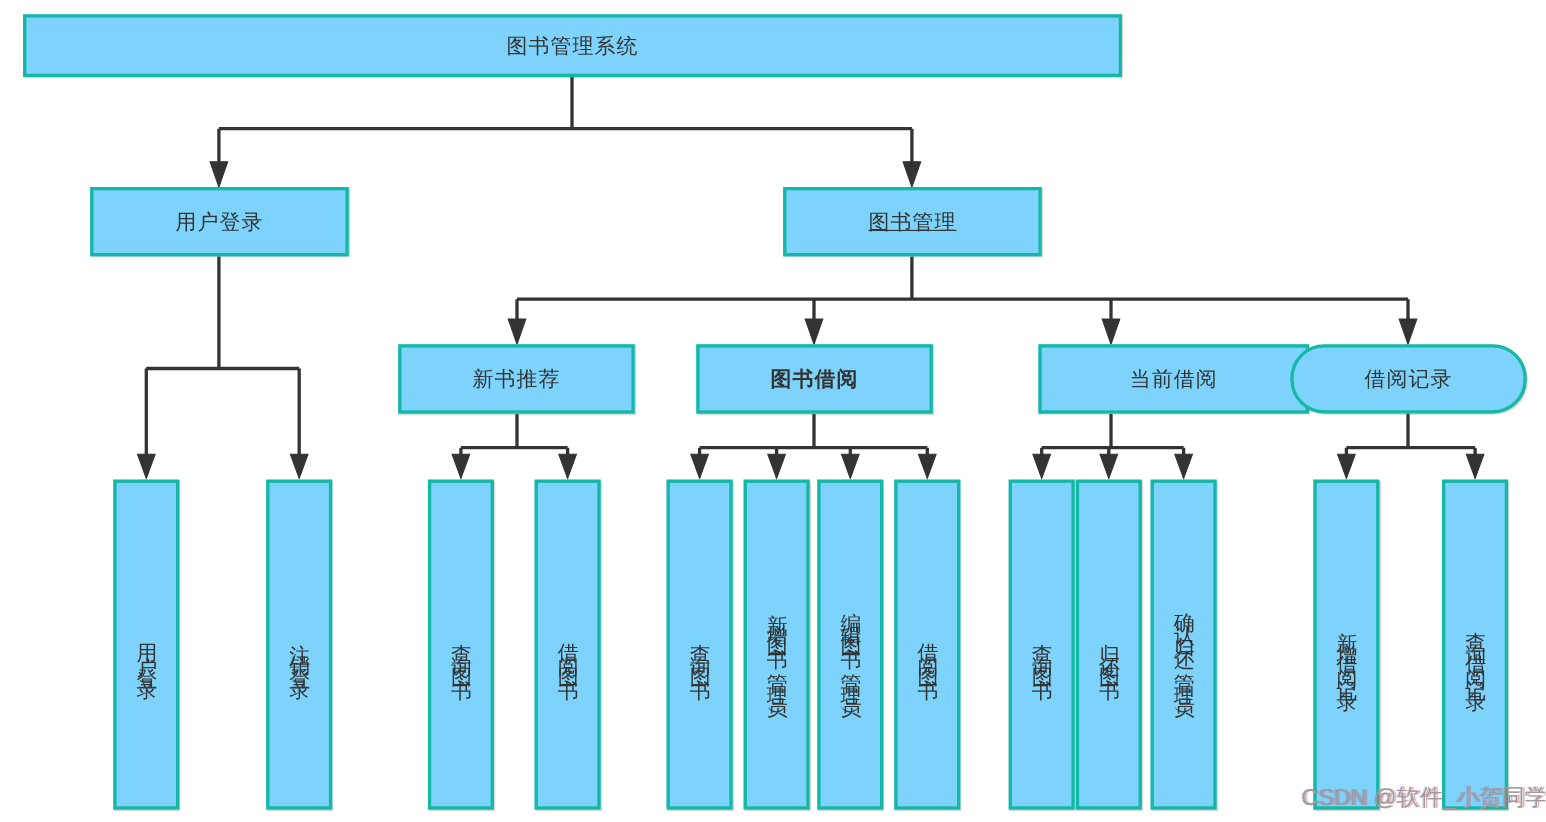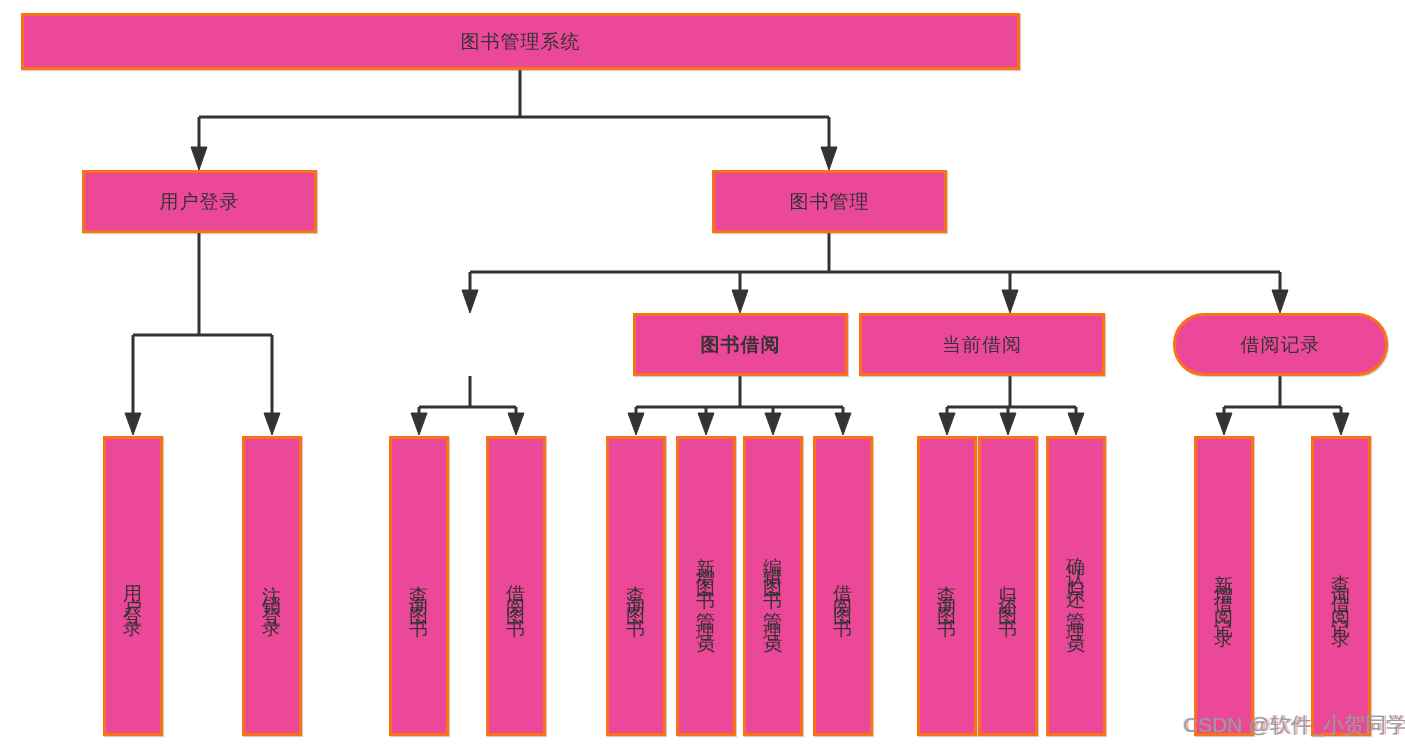--- a/index.html
+++ b/index.html
@@ -23,36 +23,36 @@
     fill: none;
   }
   #connectors polygon {
     fill: #333333;
     stroke: #333333;
     stroke-width: 1;
   }
   .box {
     position: absolute;
     box-sizing: border-box;
-    background: #ec4899;
-    border: 3px solid #f97316;
+    background: #7dd3fc;
+    border: 3px solid #14b8a6;
     color: #333333;
     display: flex;
     align-items: center;
     justify-content: center;
     z-index: 2;
     box-shadow: 1px 1px 1px rgba(120,120,120,0.35);
   }
   .hbox { font-size: 19px; letter-spacing: 1px; }
   .root-box  { left: 21px;  top: 13px;  width: 999px; height: 57px; }
   .l2-a { left: 82px;  top: 170px; width: 235px; height: 63px; }
-  .l2-b { left: 712px; top: 170px; width: 235px; height: 63px; }
+  .l2-b { left: 712px; top: 170px; width: 235px; height: 63px; text-decoration: underline; }
   .l3-a { left: 362px;  top: 313px; width: 215px; height: 63px; }
   .l3-b { left: 633px;  top: 313px; width: 215px; height: 63px; font-weight: bold; }
-  .l3-c { left: 859px;  top: 313px; width: 246px; height: 63px; }
+  .l3-c { left: 944px;  top: 313px; width: 246px; height: 63px; }
   .l3-d { left: 1173px; top: 313px; width: 215px; height: 63px; border-radius: 31px; }
   .leaf {
     top: 436px;
     width: 60px;
     height: 300px;
   }
   .leaf .vtext {
     writing-mode: vertical-rl;
     text-orientation: mixed;
     font-size: 19px;
@@ -130,20 +130,23 @@
     <span>图书管理系统</span>
   </div>
 
   <div class="box hbox l2-a">
     <span>用户登录</span>
   </div>
   <div class="box hbox l2-b">
     <span>图书管理</span>
   </div>
 
+  <div class="box hbox l3-a">
+    <span>新书推荐</span>
+  </div>
   <div class="box hbox l3-b">
     <span>图书借阅</span>
   </div>
   <div class="box hbox l3-c">
     <span>当前借阅</span>
   </div>
   <div class="box hbox l3-d">
     <span>借阅记录</span>
   </div>
 

